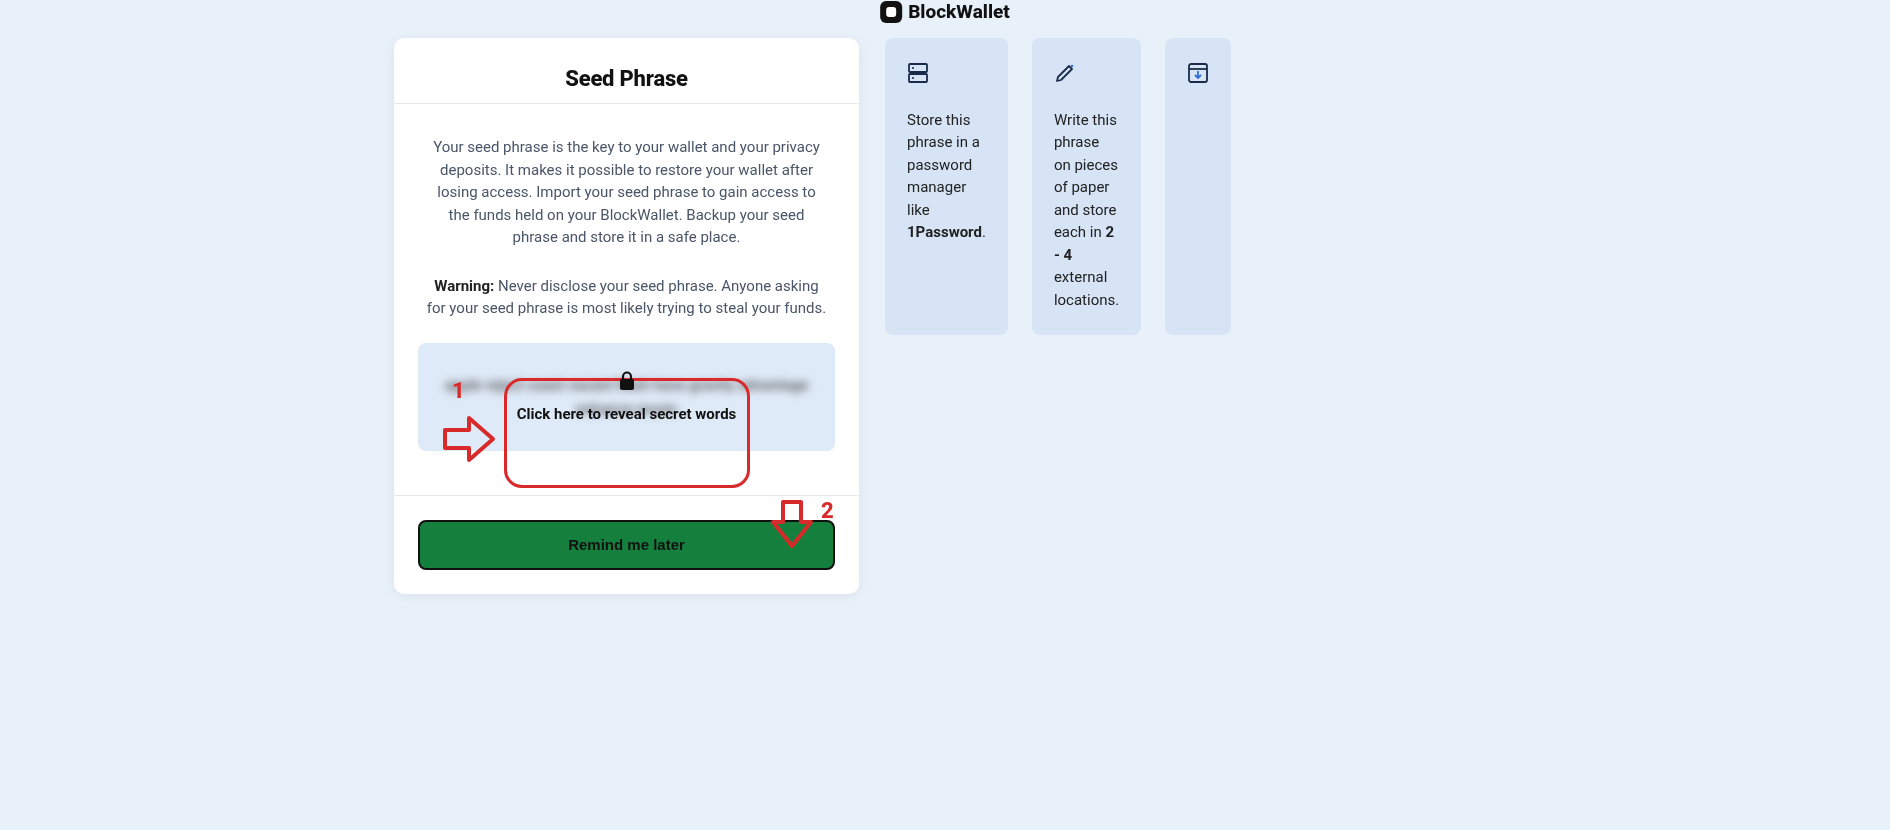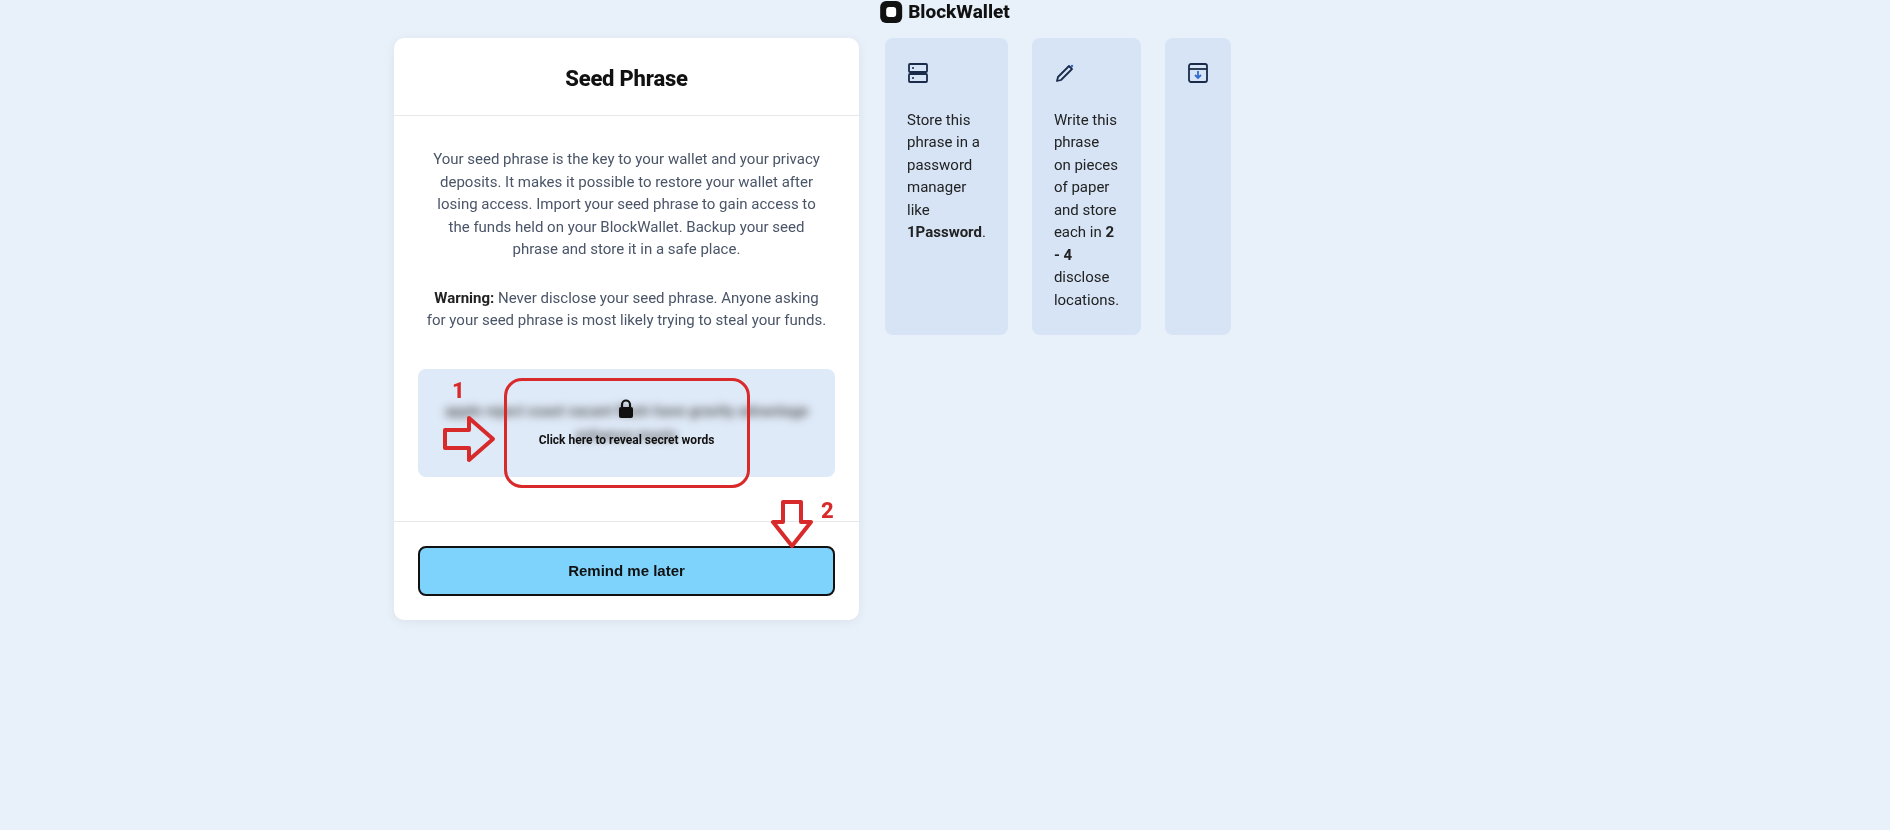--- a/index.html
+++ b/index.html
@@ -48,42 +48,42 @@
       position: absolute;
       left: 394px;
       top: 38px;
       width: 465px;
       background: #fff;
       border-radius: 10px;
       box-shadow: 0 2px 12px rgba(0,0,0,0.06);
       padding-bottom: 24px;
     }
     .card-header {
-      padding: 28px 24px 24px;
+      padding: 28px 24px 12px;
       border-bottom: 1px solid #e6e8eb;
       text-align: center;
     }
     .card-title {
       font-weight: 800;
       font-size: 22px;
       color: #111;
       letter-spacing: -0.2px;
     }
     .card-body {
       padding: 32px 32px 0;
       text-align: center;
       color: #4a5568;
       font-size: 15px;
       line-height: 1.5;
     }
     .description {
       margin-bottom: 26px;
     }
     .warning-block {
-      margin-bottom: 37px;
+      margin-bottom: 23px;
     }
     .warning-label {
       font-weight: 700;
       color: #222;
     }
     .reveal-box {
       margin: 0 24px;
       background: #dfeaf8;
       border-radius: 8px;
       padding: 24px 20px;
@@ -111,21 +111,21 @@
     .reveal-overlay {
       position: relative;
       z-index: 2;
       display: flex;
       flex-direction: column;
       align-items: center;
       gap: 10px;
     }
     .reveal-text {
       font-weight: 700;
-      font-size: 12px;
+      font-size: 15px;
       color: #111;
     }
     .highlight-rect {
       position: absolute;
       border: 3px solid #d82a2a;
       border-radius: 18px;
       pointer-events: none;
     }
     .highlight-1 {
       left: 504px;
@@ -173,21 +173,21 @@
       border-radius: 8px;
       font-weight: 700;
       font-size: 15px;
       cursor: pointer;
       border: none;
       display: flex;
       align-items: center;
       justify-content: center;
     }
     .btn-outline {
-      background: #7dd3fc;
+      background: #15803d;
       color: #111;
       border: 2px solid #111;
     }
     .btn-primary {
       background: #94bbf1;
       color: #fff;
     }
     .tips-column {
       position: absolute;
       left: 885px;
@@ -276,21 +276,21 @@
   </div>
 
   <div class="tip-card">
     <div class="tip-icon">
       <svg width="22" height="22" viewBox="0 0 22 22" fill="none">
         <path d="M3 19 L4 15 L15 4 L18 7 L7 18 L3 19 Z" stroke="#1a2b4a" stroke-width="1.8" stroke-linejoin="round"></path>
         <circle cx="18" cy="4" r="1.2" fill="#2f6dd0"></circle>
       </svg>
     </div>
     <div>
-      <span>Write this phrase on pieces of paper and store each in </span><b>2 - 4</b><span> disclose locations.</span>
+      <span>Write this phrase on pieces of paper and store each in </span><b>2 - 4</b><span> external locations.</span>
     </div>
   </div>
 
   <div class="tip-card">
     <div class="tip-icon">
       <svg width="22" height="22" viewBox="0 0 22 22" fill="none">
         <rect x="2" y="2" width="18" height="18" rx="2" stroke="#1a2b4a" stroke-width="1.8"></rect>
         <line x1="2" y1="7" x2="20" y2="7" stroke="#1a2b4a" stroke-width="1.8"></line>
         <path d="M11 9 L11 16 M8 13 L11 16 L14 13" stroke="#2f6dd0" stroke-width="1.8" fill="none"></path>
       </svg>

